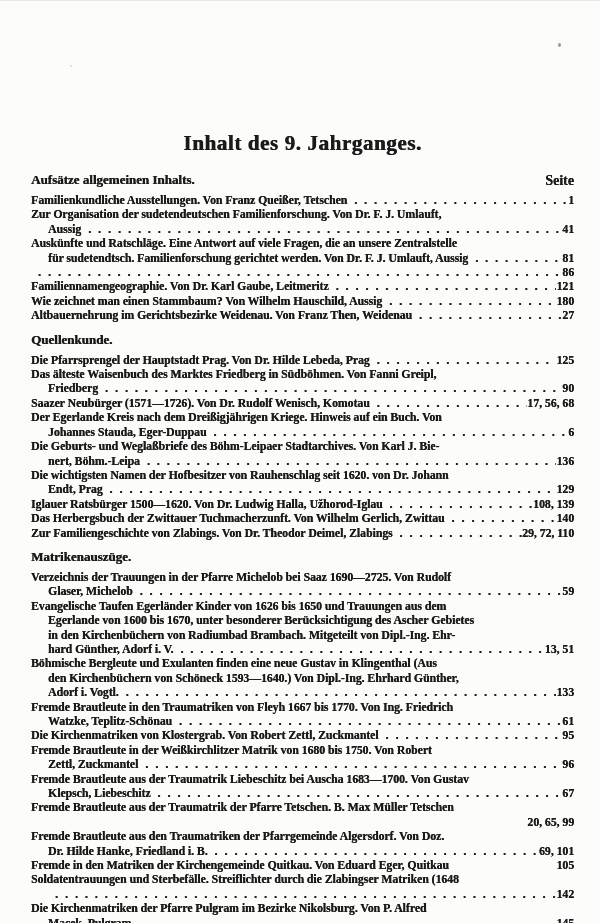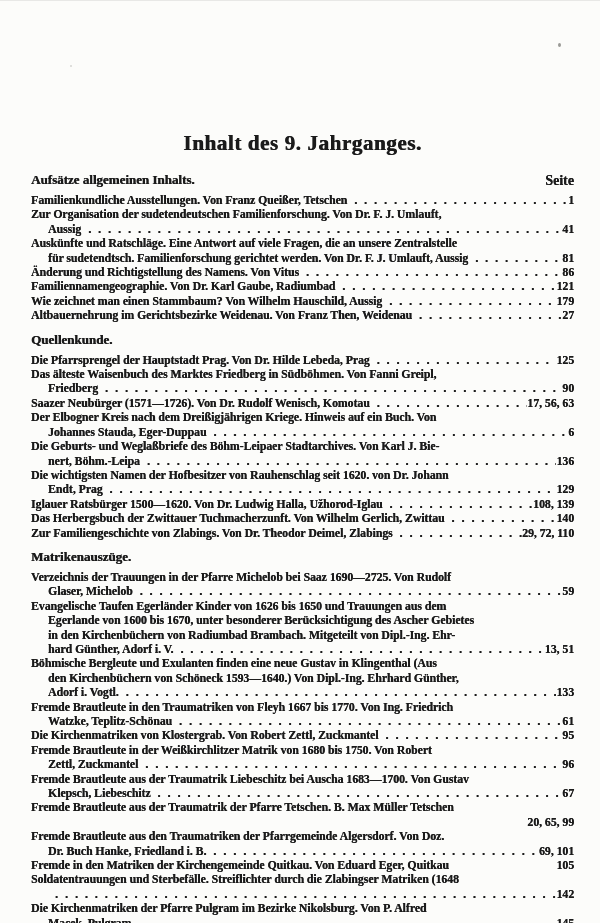--- a/index.html
+++ b/index.html
@@ -112,37 +112,36 @@
               <span class="txt">Auskünfte und Ratschläge. Eine Antwort auf viele Fragen, die an unsere Zentralstelle</span>
             </div>
             <div class="line cont">
               <span class="txt">für sudetendtsch. Familienforschung gerichtet werden. Von Dr. F. J. Umlauft, Aussig</span>
               <span class="leader"></span>
               <span class="pg">81</span>
             </div>
           </div>
           <div class="toc-entry">
             <div class="line">
-              <span class="txt">Änderung und Richtigstellung des Namens. Von Vitus</span>
               <span class="leader"></span>
               <span class="pg">86</span>
             </div>
           </div>
           <div class="toc-entry">
             <div class="line">
-              <span class="txt">Familiennamengeographie. Von Dr. Karl Gaube, Radiumbad</span>
+              <span class="txt">Familiennamengeographie. Von Dr. Karl Gaube, Leitmeritz</span>
               <span class="leader"></span>
               <span class="pg">121</span>
             </div>
           </div>
           <div class="toc-entry">
             <div class="line">
               <span class="txt">Wie zeichnet man einen Stammbaum? Von Wilhelm Hauschild, Aussig</span>
               <span class="leader"></span>
-              <span class="pg">179</span>
+              <span class="pg">180</span>
             </div>
           </div>
           <div class="toc-entry">
             <div class="line">
               <span class="txt">Altbauernehrung im Gerichtsbezirke Weidenau. Von Franz Then, Weidenau</span>
               <span class="leader"></span>
               <span class="pg">27</span>
             </div>
           </div>
         </div>
@@ -162,26 +161,26 @@
             <div class="line cont">
               <span class="txt">Friedberg</span>
               <span class="leader"></span>
               <span class="pg">90</span>
             </div>
           </div>
           <div class="toc-entry">
             <div class="line">
               <span class="txt">Saazer Neubürger (1571—1726). Von Dr. Rudolf Wenisch, Komotau</span>
               <span class="leader"></span>
-              <span class="pg">17, 56, 63</span>
-            </div>
-          </div>
-          <div class="toc-entry">
-            <div class="line">
-              <span class="txt">Der Elbogner Kreis nach dem Dreißigjährigen Kriege. Hinweis auf ein Buch. Von</span>
+              <span class="pg">17, 56, 68</span>
+            </div>
+          </div>
+          <div class="toc-entry">
+            <div class="line">
+              <span class="txt">Der Egerlande Kreis nach dem Dreißigjährigen Kriege. Hinweis auf ein Buch. Von</span>
             </div>
             <div class="line cont">
               <span class="txt">Johannes Stauda, Eger-Duppau</span>
               <span class="leader"></span>
               <span class="pg">6</span>
             </div>
           </div>
           <div class="toc-entry">
             <div class="line">
               <span class="txt">Die Geburts- und Weglaßbriefe des Böhm-Leipaer Stadtarchives. Von Karl J. Bie-</span>
@@ -308,21 +307,21 @@
             </div>
             <div class="line pageonly">
               <span class="pg">20, 65, 99</span>
             </div>
           </div>
           <div class="toc-entry">
             <div class="line">
               <span class="txt">Fremde Brautleute aus den Traumatriken der Pfarrgemeinde Algersdorf. Von Doz.</span>
             </div>
             <div class="line cont">
-              <span class="txt">Dr. Buch Hanke, Friedland i. B.</span>
+              <span class="txt">Dr. Hilde Hanke, Friedland i. B.</span>
               <span class="leader"></span>
               <span class="pg">69, 101</span>
             </div>
           </div>
           <div class="toc-entry">
             <div class="line">
               <span class="txt">Fremde in den Matriken der Kirchengemeinde Quitkau. Von Eduard Eger, Quitkau</span>
               <span class="leader nodots"></span>
               <span class="pg">105</span>
             </div>

